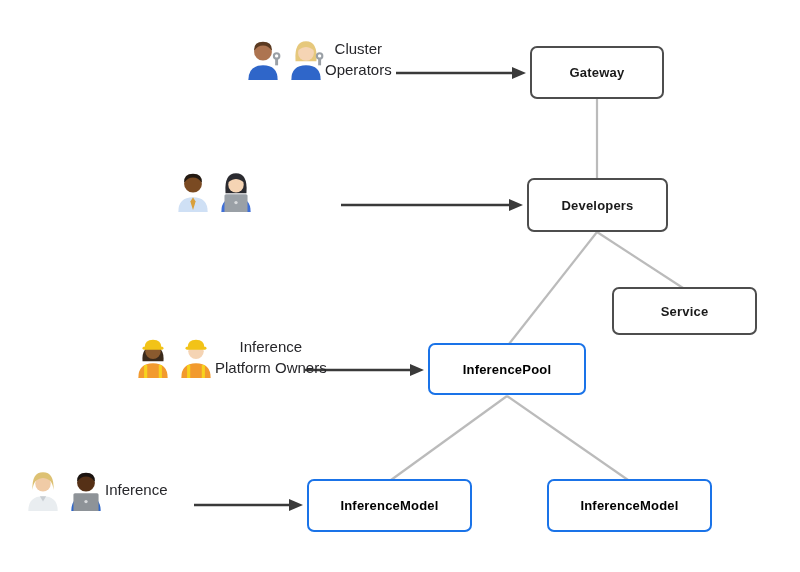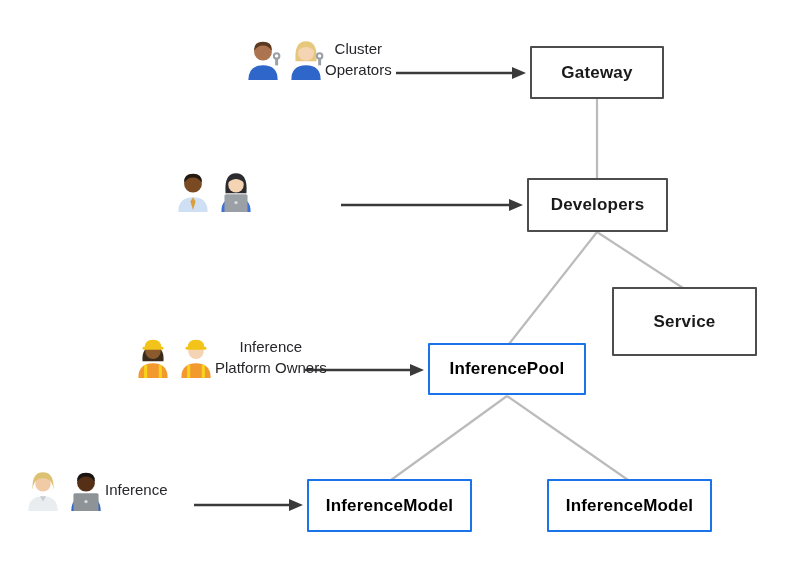--- a/index.html
+++ b/index.html
@@ -3,21 +3,21 @@
 <meta charset="utf-8">
 <style>
   html,body{margin:0;padding:0;background:#ffffff;}
   #canvas{
     position:relative;width:800px;height:572px;background:#ffffff;overflow:hidden;
     font-family:"Liberation Sans", sans-serif;
   }
   #wires{position:absolute;left:0;top:0;width:800px;height:572px;pointer-events:none;}
   .node{
     position:absolute;display:flex;align-items:center;justify-content:center;
-    background:#ffffff;border-radius:1px;font-weight:700;font-size:17px;
+    background:#ffffff;border-radius:7px;font-weight:700;font-size:13px;
     letter-spacing:.2px;box-sizing:border-box;
   }
   .node.gray{border:2.5px solid #4d4d4d;color:#1a1a1a;}
   .node.blue{border:2px solid #1a73e8;color:#000000;}
   .actor{position:absolute;display:flex;flex-direction:row;align-items:center;}
   .people{display:flex;gap:5px;align-items:flex-end;}
   .person{width:38px;height:44px;display:block;}
   .actor-label{
     margin-top:1px;text-align:center;font-size:15px;line-height:21px;color:#26262a;
   }
@@ -48,21 +48,21 @@
       <line x1="341" y1="205" x2="511" y2="205" marker-end="url(#ah)"></line>
       <line x1="305" y1="370" x2="412" y2="370" marker-end="url(#ah)"></line>
       <line x1="194" y1="505" x2="291" y2="505" marker-end="url(#ah)"></line>
     </g>
   </svg>
 
   <div class="node gray" style="left:530px;top:46px;width:134px;height:53px;">Gateway</div>
 
   <div class="node gray" style="left:527px;top:178px;width:141px;height:54px;">Developers</div>
 
-  <div class="node gray" style="left:612px;top:287px;width:145px;height:69px;">Service</div>
+  <div class="node gray" style="left:612px;top:287px;width:145px;height:48px;">Service</div>
 
   <div class="node blue" style="left:428px;top:343px;width:158px;height:52px;">InferencePool</div>
 
   <div class="node blue" style="left:307px;top:479px;width:165px;height:53px;">InferenceModel</div>
 
   <div class="node blue" style="left:547px;top:479px;width:165px;height:53px;">InferenceModel</div>
 
   <div class="actor" style="left:244px;top:36px;width:180px;">
     <div class="people">
       <svg class="person" viewBox="0 0 36 42">

